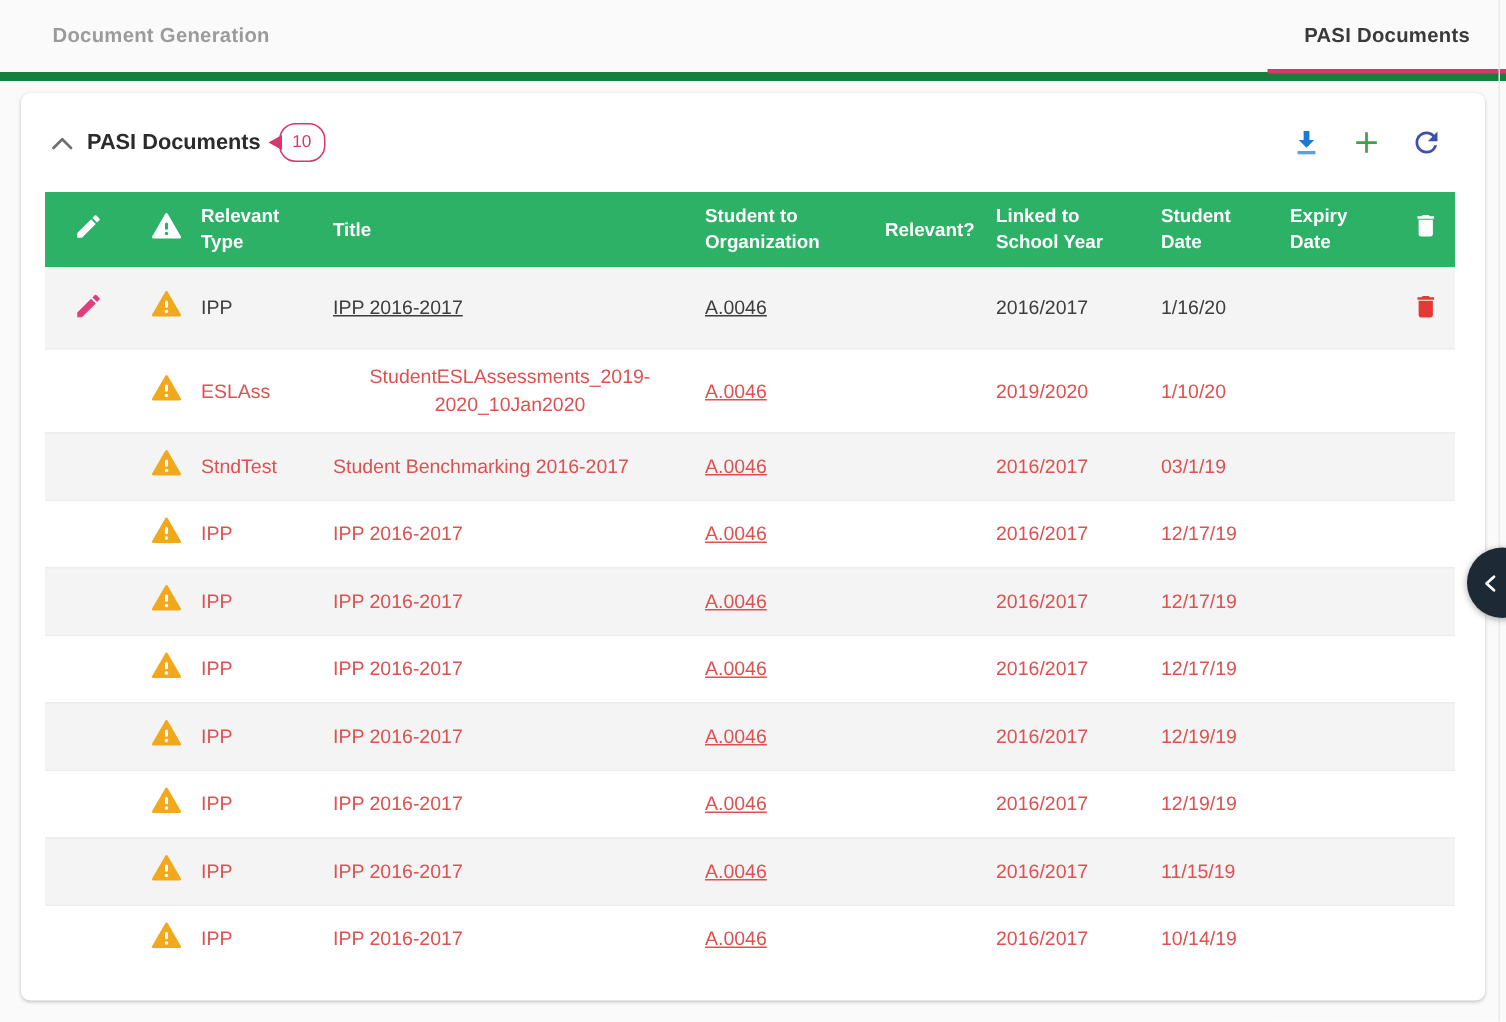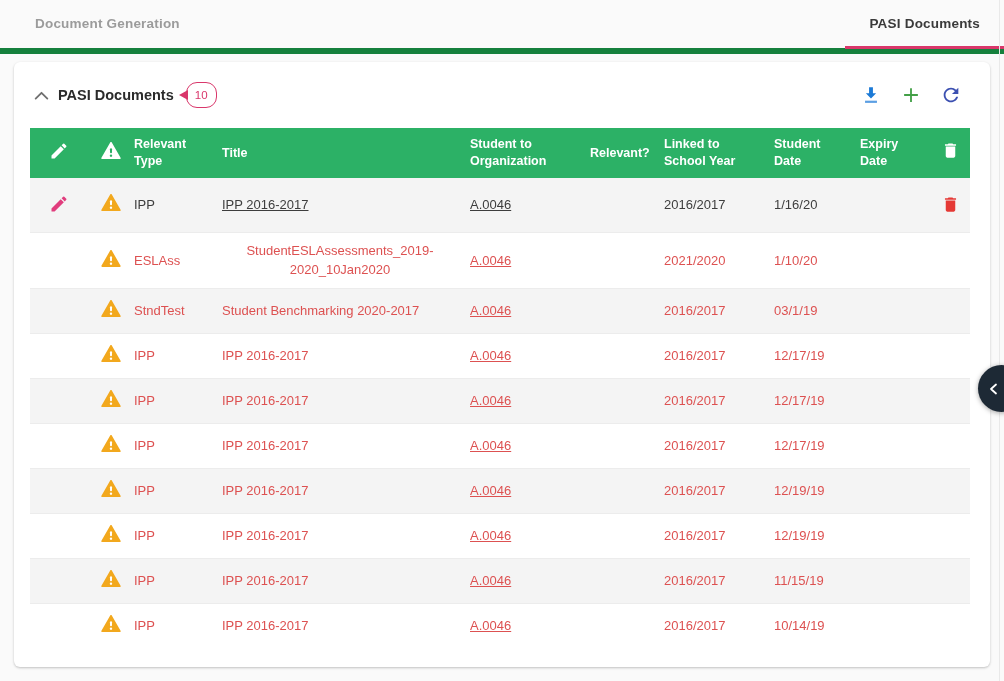--- a/index.html
+++ b/index.html
@@ -196,37 +196,37 @@
             <svg width="22" height="22" viewBox="0 0 24 24">
               <path d="M12.87 2.75c-.39-.67-1.35-.67-1.74 0L1.55 19.25c-.39.67.1 1.5.87 1.5h19.16c.77 0 1.26-.83.87-1.5L12.87 2.75z" fill="#f2a81d"></path>
               <rect x="10.9" y="9" width="2.2" height="5.4" rx="1.1" fill="#ffffff"></rect>
               <circle cx="12" cy="17.1" r="1.3" fill="#ffffff"></circle>
             </svg>
           </td>
           <td><span class="bold red">ESLAss</span></td>
           <td><span class="red title-wrap">StudentESLAssessments_2019-2020_10Jan2020</span></td>
           <td><span class="link-red">A.0046</span></td>
           <td></td>
-          <td><span class="red">2021/2020</span></td>
+          <td><span class="red">2019/2020</span></td>
           <td><span class="red">1/10/20</span></td>
           <td></td>
           <td></td>
         </tr>
 
         <tr class="r2 alt">
           <td></td>
           <td class="center">
             <svg width="22" height="22" viewBox="0 0 24 24">
               <path d="M12.87 2.75c-.39-.67-1.35-.67-1.74 0L1.55 19.25c-.39.67.1 1.5.87 1.5h19.16c.77 0 1.26-.83.87-1.5L12.87 2.75z" fill="#f2a81d"></path>
               <rect x="10.9" y="9" width="2.2" height="5.4" rx="1.1" fill="#ffffff"></rect>
               <circle cx="12" cy="17.1" r="1.3" fill="#ffffff"></circle>
             </svg>
           </td>
           <td><span class="bold red">StndTest</span></td>
-          <td><span class="red title-wrap">Student Benchmarking 2020-2017</span></td>
+          <td><span class="red title-wrap">Student Benchmarking 2016-2017</span></td>
           <td><span class="link-red">A.0046</span></td>
           <td></td>
           <td><span class="red">2016/2017</span></td>
           <td><span class="red">03/1/19</span></td>
           <td></td>
           <td></td>
         </tr>
 
         <tr class="r3">
           <td></td>

